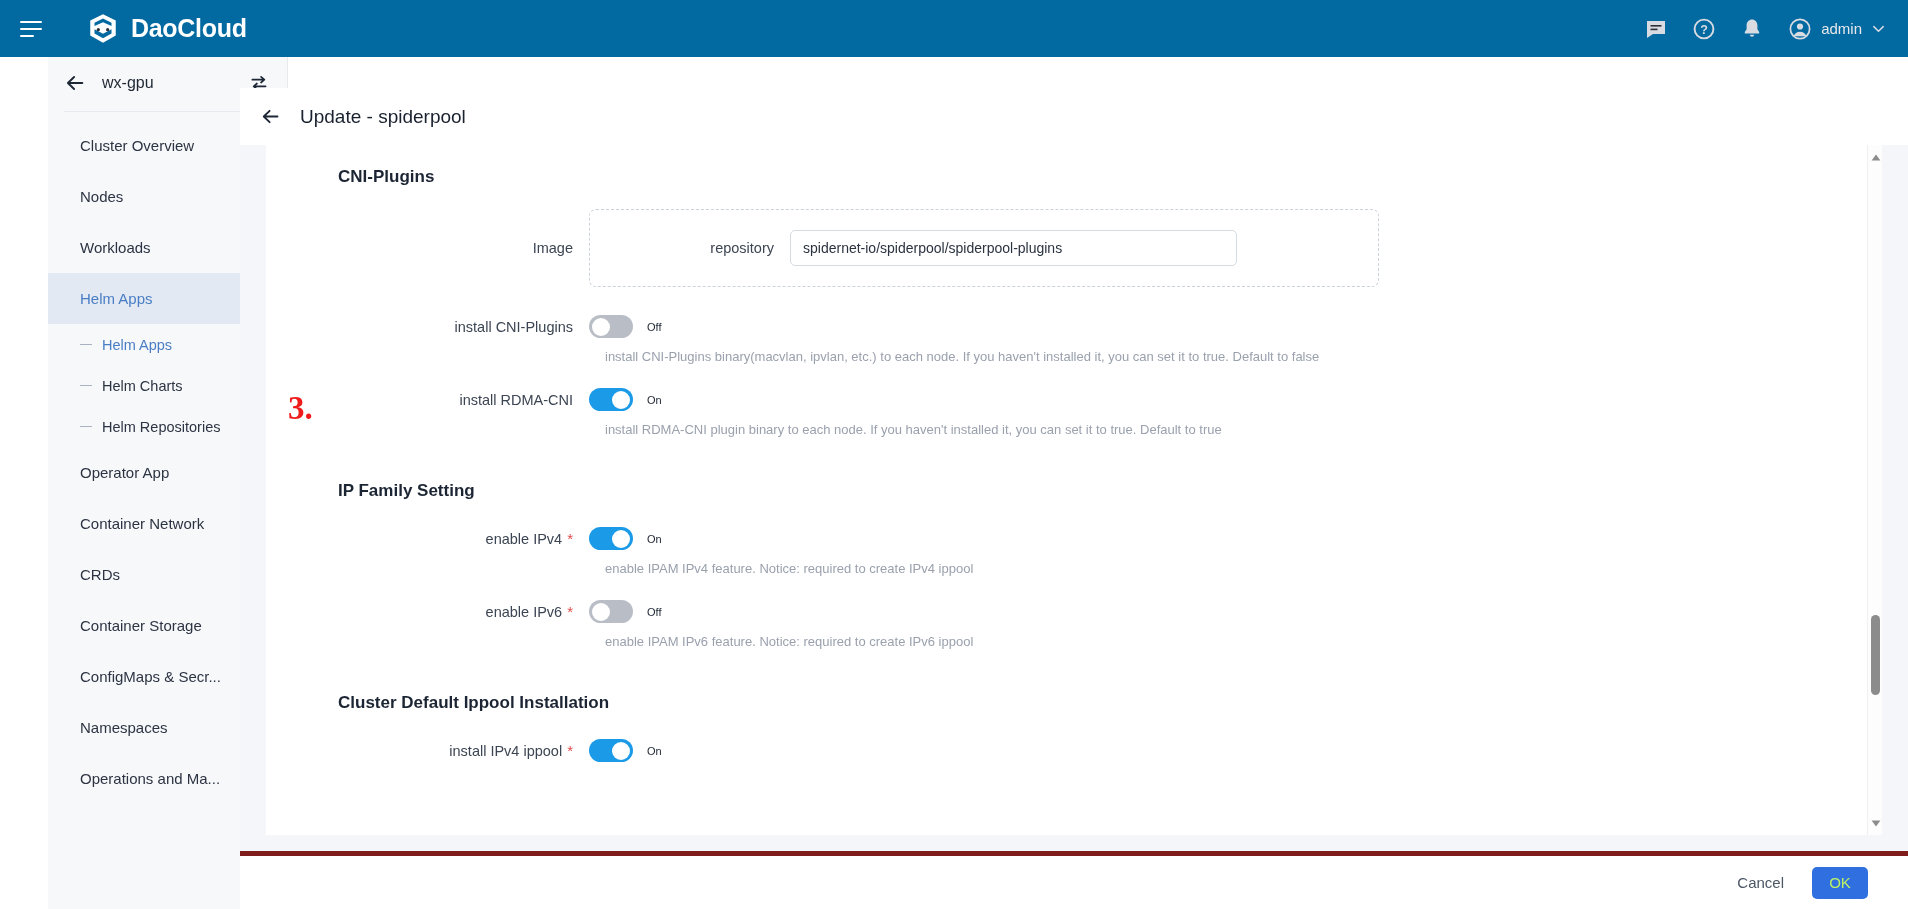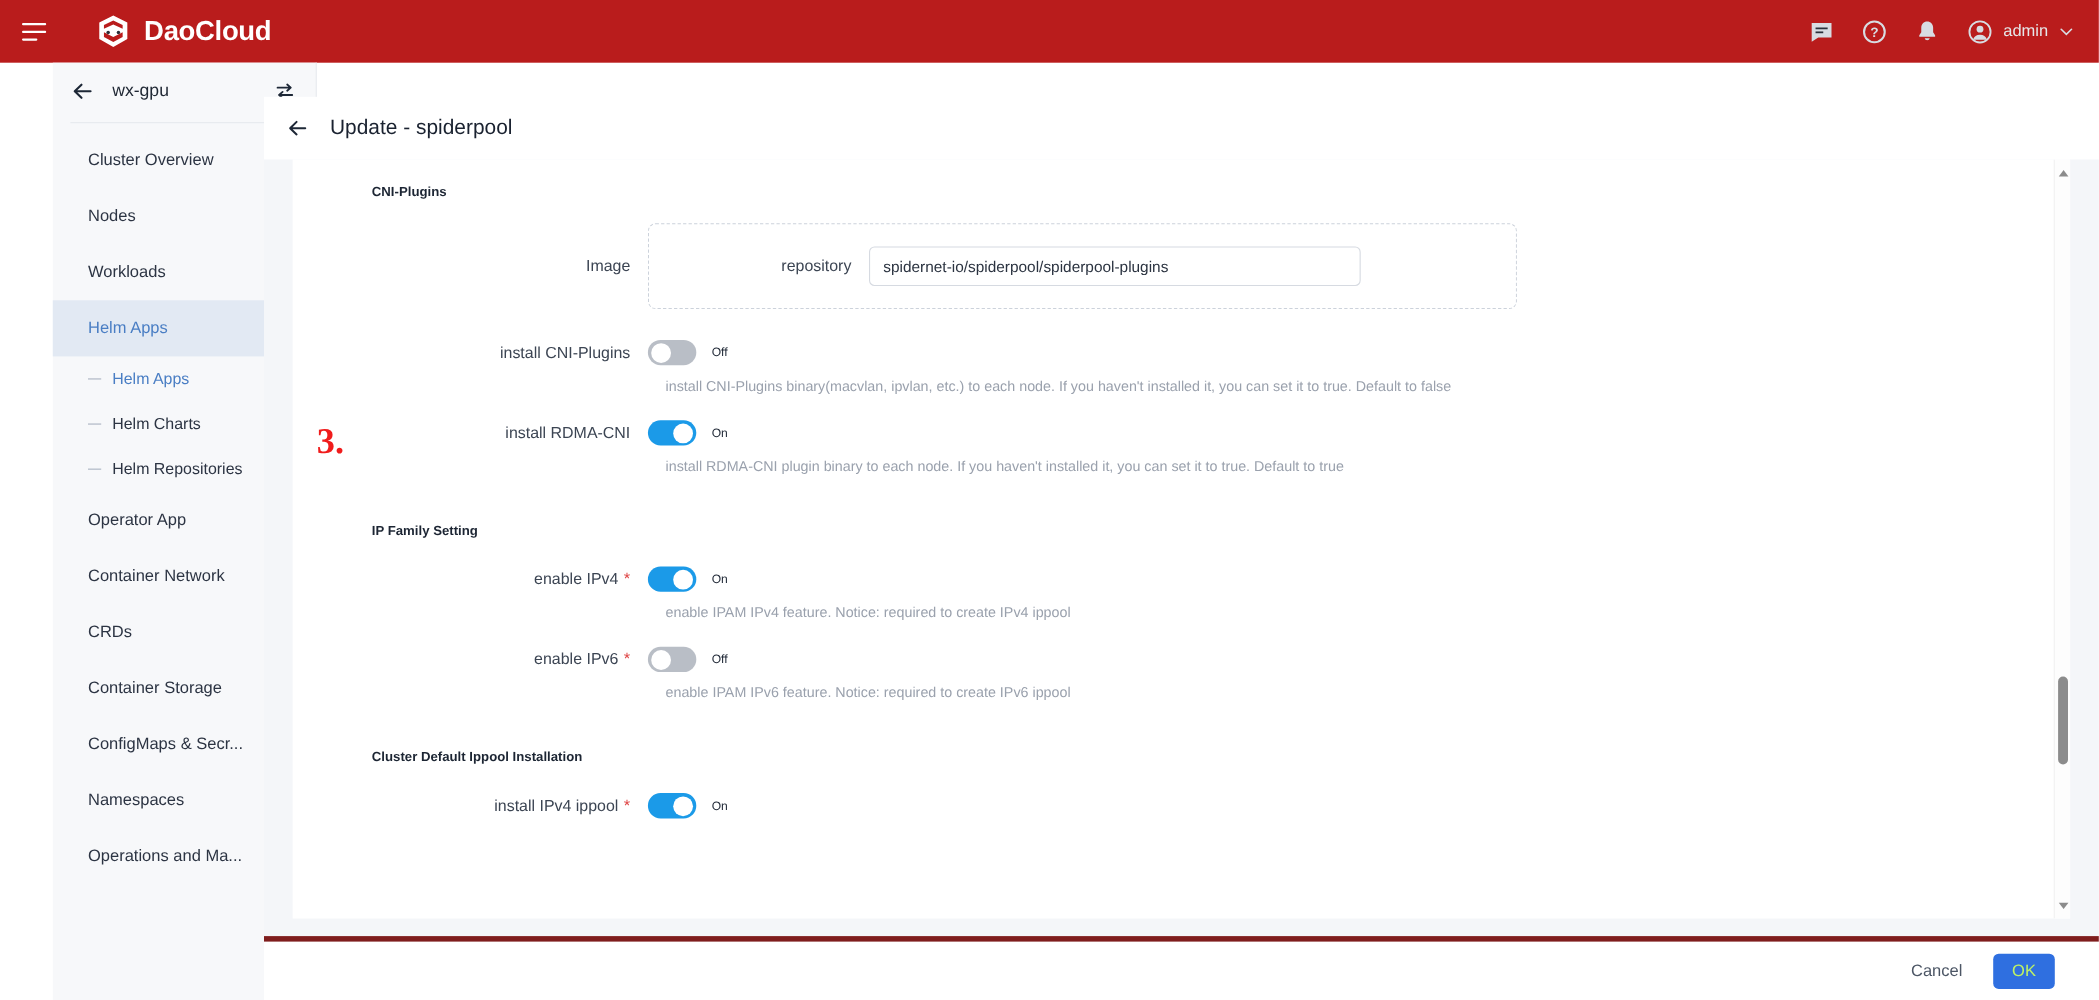--- a/index.html
+++ b/index.html
@@ -6,21 +6,21 @@
   html, body {
     width: 1908px; height: 909px;
     font-family: "Liberation Sans", sans-serif;
     background: #ffffff;
     overflow: hidden;
   }
 
   
   .topbar {
     position: absolute; top: 0; left: 0; width: 1908px; height: 57px;
-    background: #b91c1c;
+    background: #0369a1;
     display: flex; align-items: center;
   }
   .hamburger {
     margin-left: 20px; width: 30px; height: 30px;
     display: flex; flex-direction: column; justify-content: center; gap: 5px;
     cursor: pointer;
   }
   .hamburger span { display: block; height: 2px; background: #fff; border-radius: 1px; }
   .hamburger span:nth-child(1) { width: 22px; }
   .hamburger span:nth-child(2) { width: 22px; }
@@ -84,21 +84,21 @@
     background: #f4f6f9; padding: 0 26px;
   }
   .card {
     position: relative;
     background: #fff; height: 690px; width: 100%;
     overflow: hidden;
   }
   .card-inner { padding: 10px 0 0 0; position: relative; height: 100%; }
 
   .section-title {
-    font-size: 12px; font-weight: bold; color: #1c2533;
+    font-size: 17px; font-weight: bold; color: #1c2533;
     margin: 12px 0 0 72px;
   }
 
   .row { display: flex; align-items: center; margin-top: 22px; }
   .row-label {
     width: 323px; text-align: right; padding-right: 16px;
     font-size: 14.5px; color: #3c4553; position: relative;
     display: flex; align-items: center; justify-content: flex-end; gap: 5px;
   }
   .req { color: #e04a4a; font-size: 15px; line-height: 1; }

